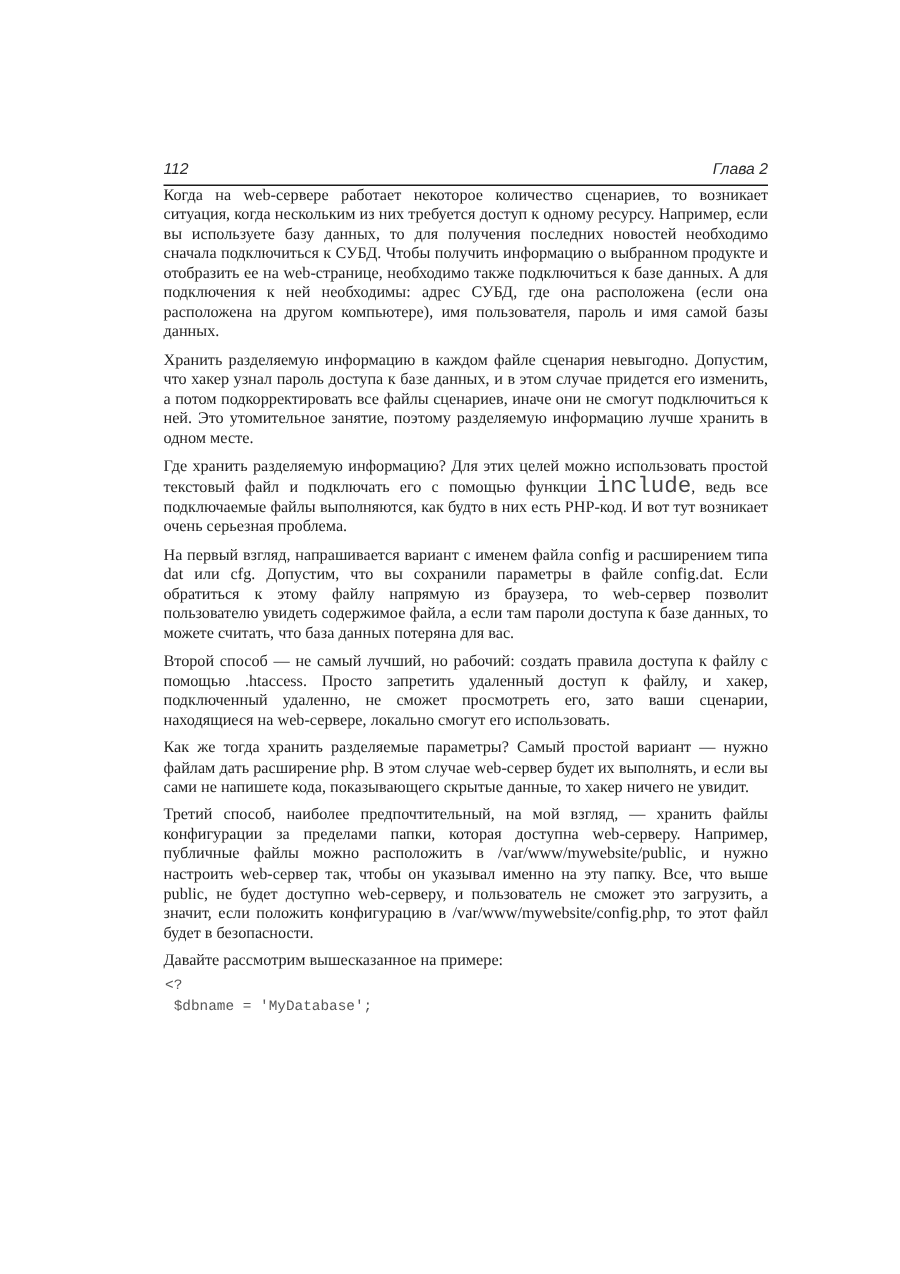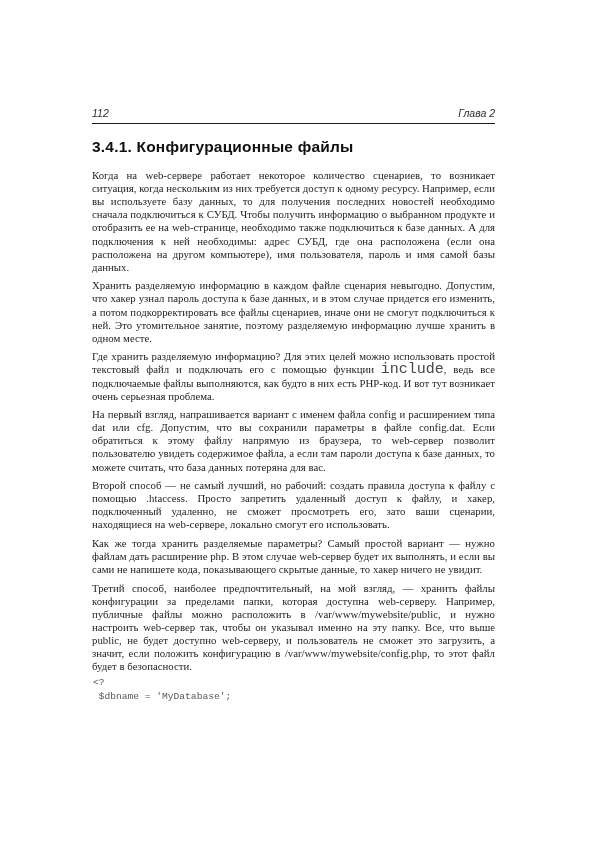--- a/index.html
+++ b/index.html
@@ -4,21 +4,21 @@
 <style>
   html, body { margin: 0; padding: 0; }
   body {
     width: 600px; height: 849px;
     background: #ffffff;
     position: relative; overflow: hidden;
     font-family: "Liberation Serif", serif;
     color: #1e1e1e;
   }
   .content {
-    position: absolute; left: 92px; top: 0;
+    position: absolute; left: 109px; top: 0;
     width: 403px;
   }
   .running-head {
     display: flex; justify-content: space-between; align-items: flex-end;
     padding-top: 108px;
     font: italic 10.5px/1 "Liberation Sans", sans-serif;
     color: #2b2b2b;
   }
   .head-rule {
     border: 0; border-top: 1.3px solid #1a1a1a;
@@ -52,25 +52,25 @@
 </style>
 </head>
 <body>
 
 <div class="content">
   <div class="running-head">
     <span>112</span>
     <span>Глава 2</span>
   </div>
   <hr class="head-rule">
-  <h1 class="section-title">3.4.1. Конфигурационные файлы</h1>
   <div class="body-text">
       <p><span>Когда на web-сервере работает некоторое количество сценариев, то возникает ситуация, когда нескольким из них требуется доступ к одному ресурсу. Например, если вы используете базу данных, то для получения последних новостей необходимо сначала подключиться к СУБД. Чтобы получить информацию о выбранном продукте и отобразить ее на web-странице, необходимо также подключиться к базе данных. А для подключения к ней необходимы: адрес СУБД, где она расположена (если она расположена на другом компьютере), имя пользователя, пароль и имя самой базы данных.</span></p>
       <p><span>Хранить разделяемую информацию в каждом файле сценария невыгодно. Допустим, что хакер узнал пароль доступа к базе данных, и в этом случае придется его изменить, а потом подкорректировать все файлы сценариев, иначе они не смогут подключиться к ней. Это утомительное занятие, поэтому разделяемую информацию лучше хранить в одном месте.</span></p>
       <p><span>Где хранить разделяемую информацию? Для этих целей можно использовать простой текстовый файл и подключать его с помощью функции </span><span class="mono">include</span><span>, ведь все подключаемые файлы выполняются, как будто в них есть PHP-код. И вот тут возникает очень серьезная проблема.</span></p>
       <p><span>На первый взгляд, напрашивается вариант с именем файла config и расширением типа dat или cfg. Допустим, что вы сохранили параметры в файле config.dat. Если обратиться к этому файлу напрямую из браузера, то web-сервер позволит пользователю увидеть содержимое файла, а если там пароли доступа к базе данных, то можете считать, что база данных потеряна для вас.</span></p>
       <p><span>Второй способ — не самый лучший, но рабочий: создать правила доступа к файлу с помощью .htaccess. Просто запретить удаленный доступ к файлу, и хакер, подключенный удаленно, не сможет просмотреть его, зато ваши сценарии, находящиеся на web-сервере, локально смогут его использовать.</span></p>
       <p><span>Как же тогда хранить разделяемые параметры? Самый простой вариант — нужно файлам дать расширение php. В этом случае web-сервер будет их выполнять, и если вы сами не напишете кода, показывающего скрытые данные, то хакер ничего не увидит.</span></p>
       <p><span>Третий способ, наиболее предпочтительный, на мой взгляд, — хранить файлы конфигурации за пределами папки, которая доступна web-серверу. Например, публичные файлы можно расположить в /var/www/mywebsite/public, и нужно настроить web-сервер так, чтобы он указывал именно на эту папку. Все, что выше public, не будет доступно web-серверу, и пользователь не сможет это загрузить, а значит, если положить конфигурацию в /var/www/mywebsite/config.php, то этот файл будет в безопасности.</span></p>
+      <p><span>Давайте рассмотрим вышесказанное на примере:</span></p>
     </div>
   <div class="code-block">&lt;?
  $dbname = 'MyDatabase';</div>
 </div>
 
 </body></html>

